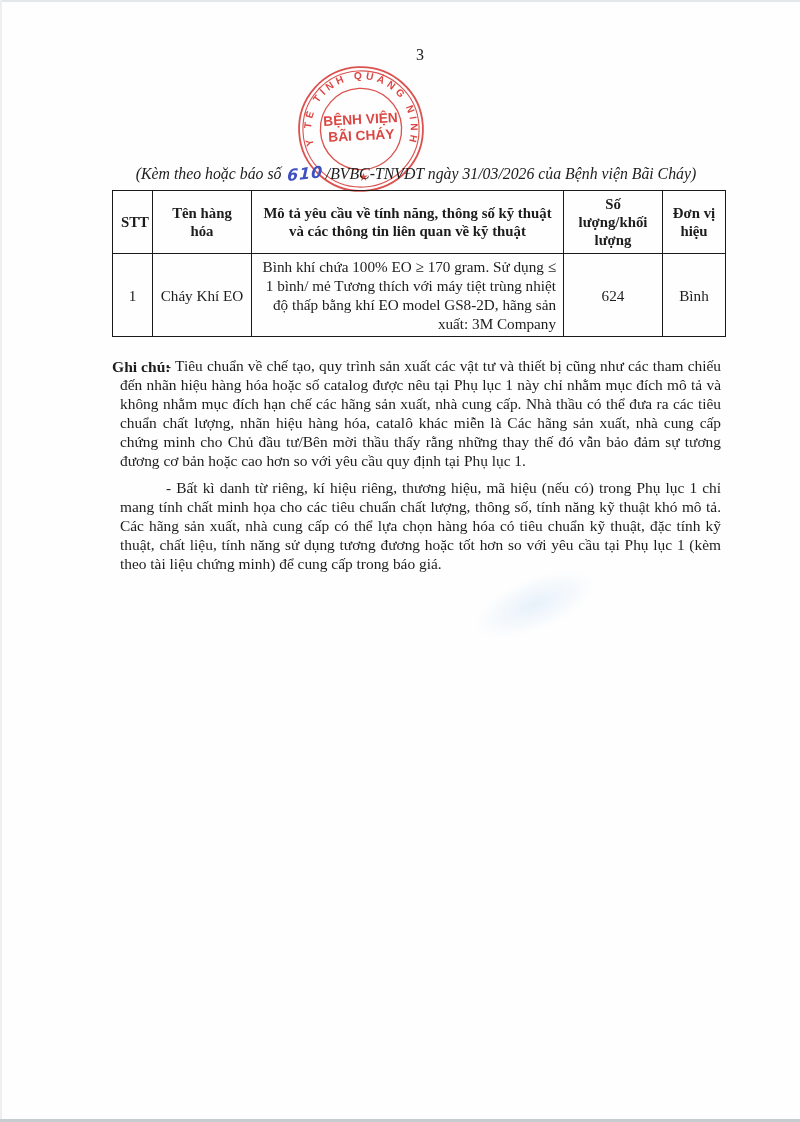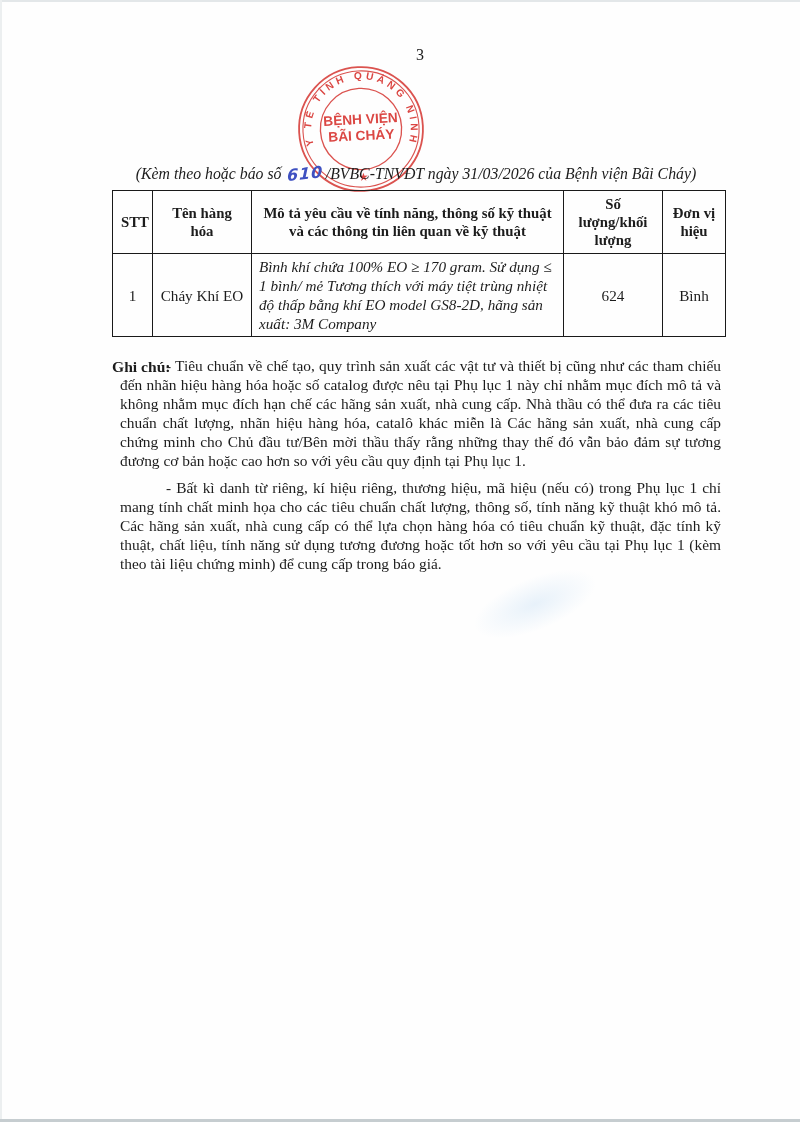--- a/index.html
+++ b/index.html
@@ -67,21 +67,21 @@
   }
   table.goods th{
     font-size:14.8px;font-weight:bold;text-align:center;
     line-height:18px;padding:4px 8px;height:50px;
   }
   table.goods td{
     font-size:15.2px;line-height:19px;height:78px;
     text-align:center;padding:2px 4px;
   }
   table.goods td.desc{
-    text-align:left;padding:2px 7px;font-style:italic;
+    text-align:right;padding:2px 7px;
   }
   .col-stt{width:40px;}
   .col-name{width:99px;}
   .col-desc{width:312px;}
   .col-qty{width:99px;}
   .col-unit{width:63px;}
 
   .notes-heading{
     position:absolute;top:322px;left:112px;
     font-weight:bold;font-size:15.6px;margin-top:36px;

